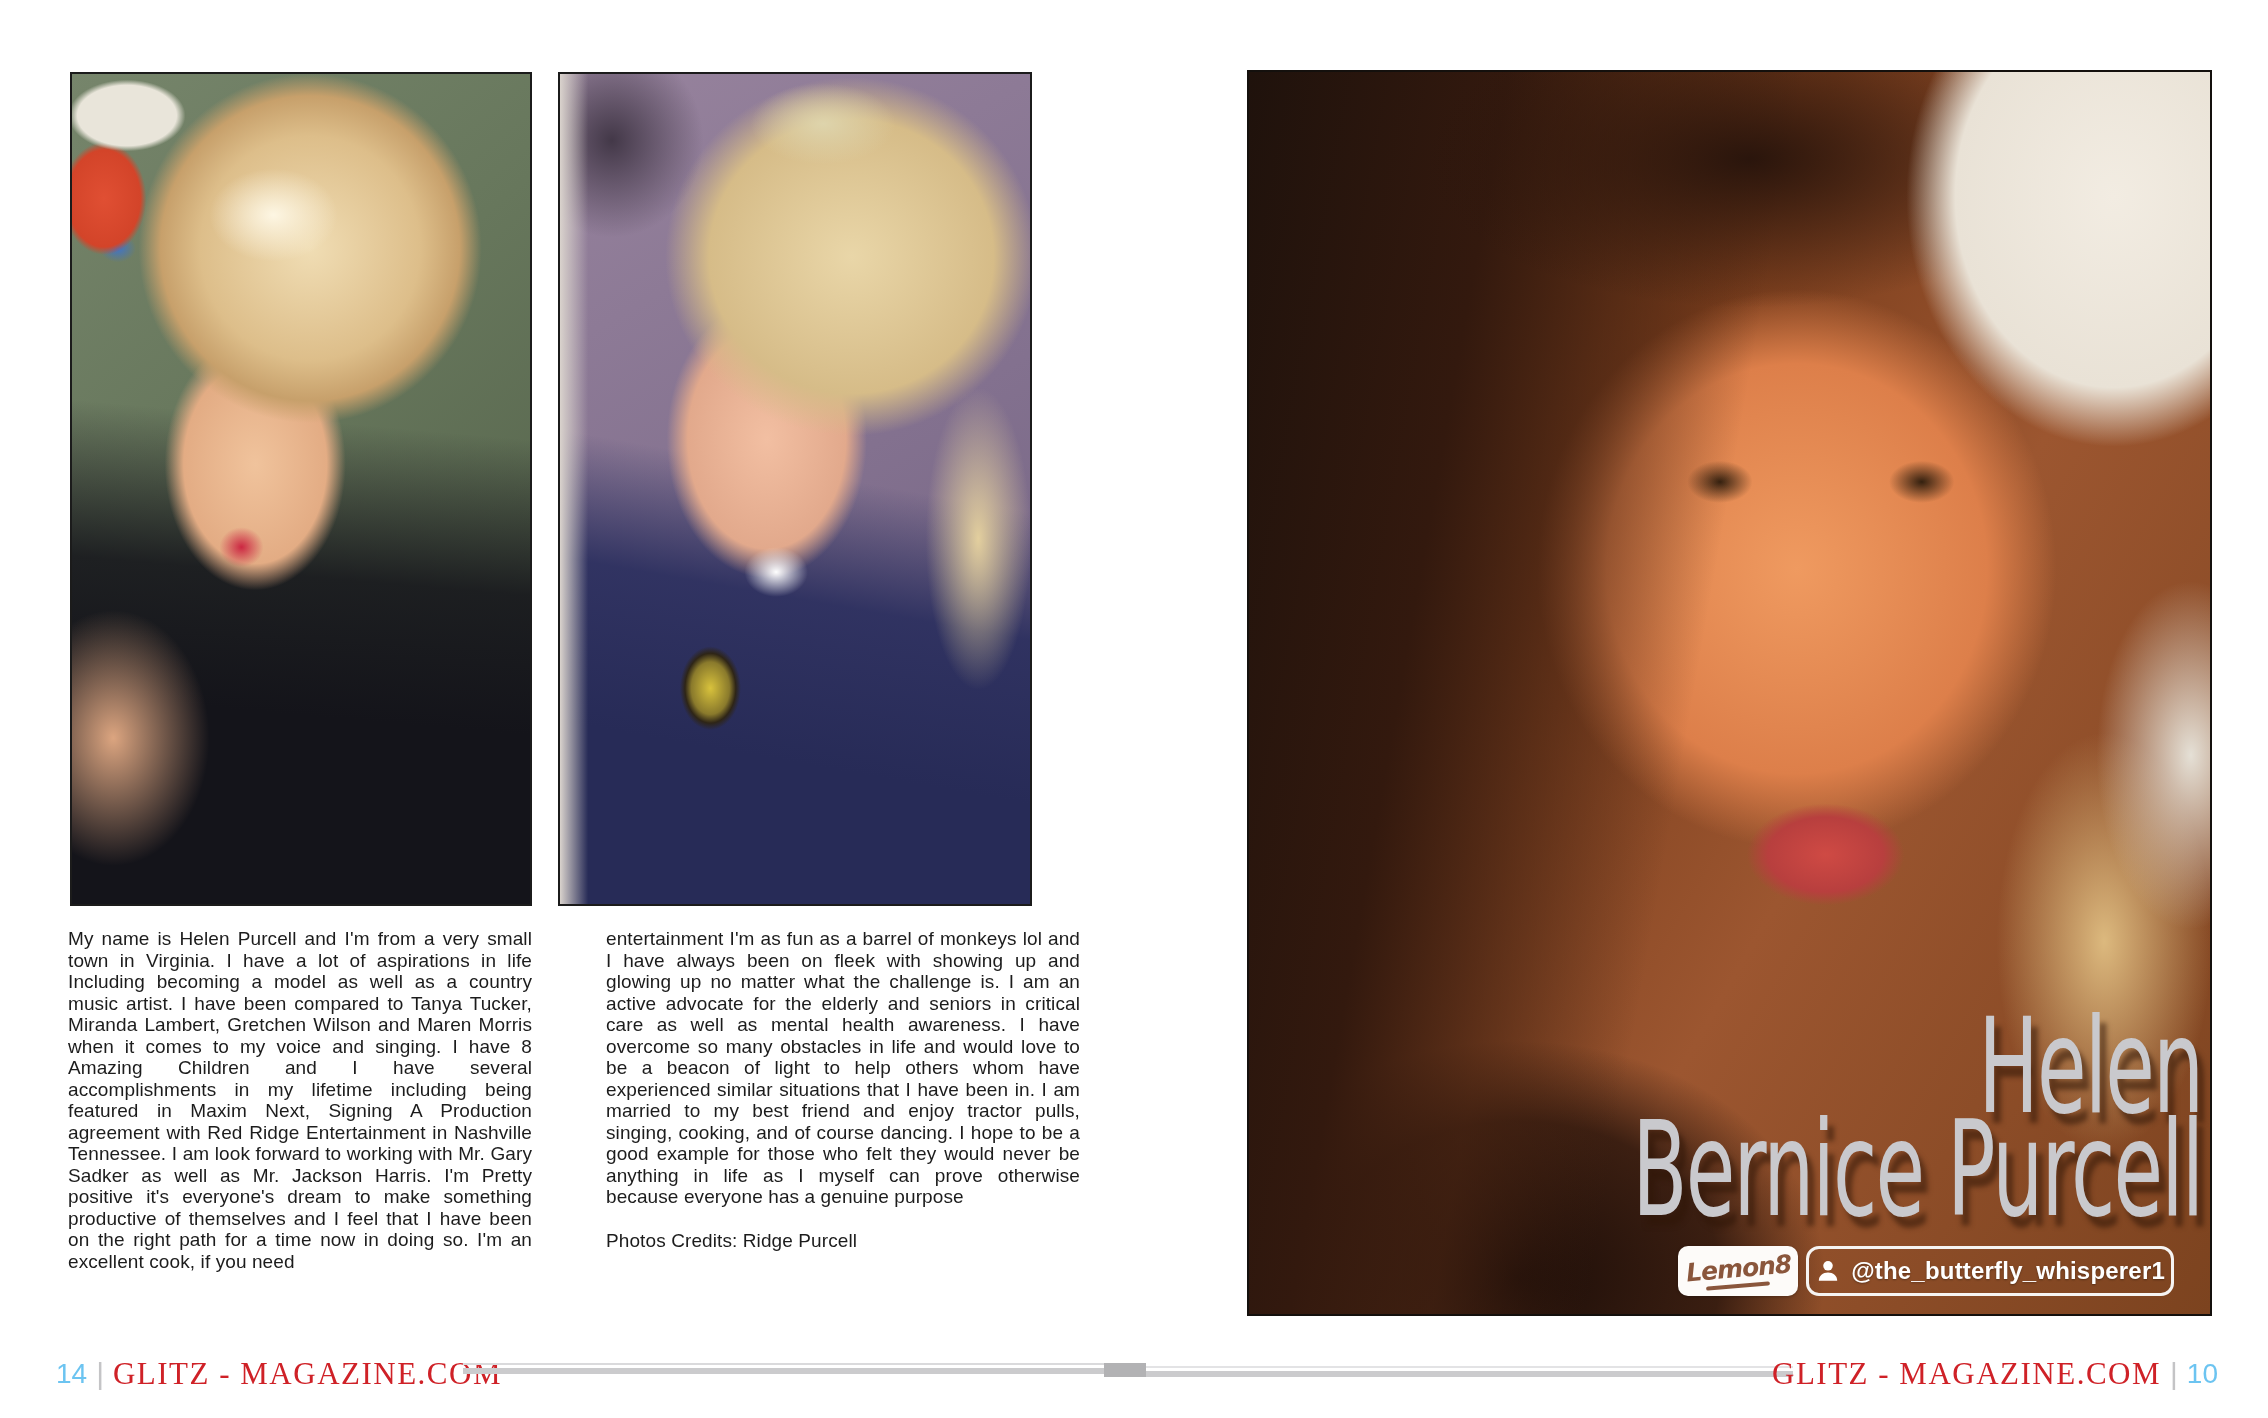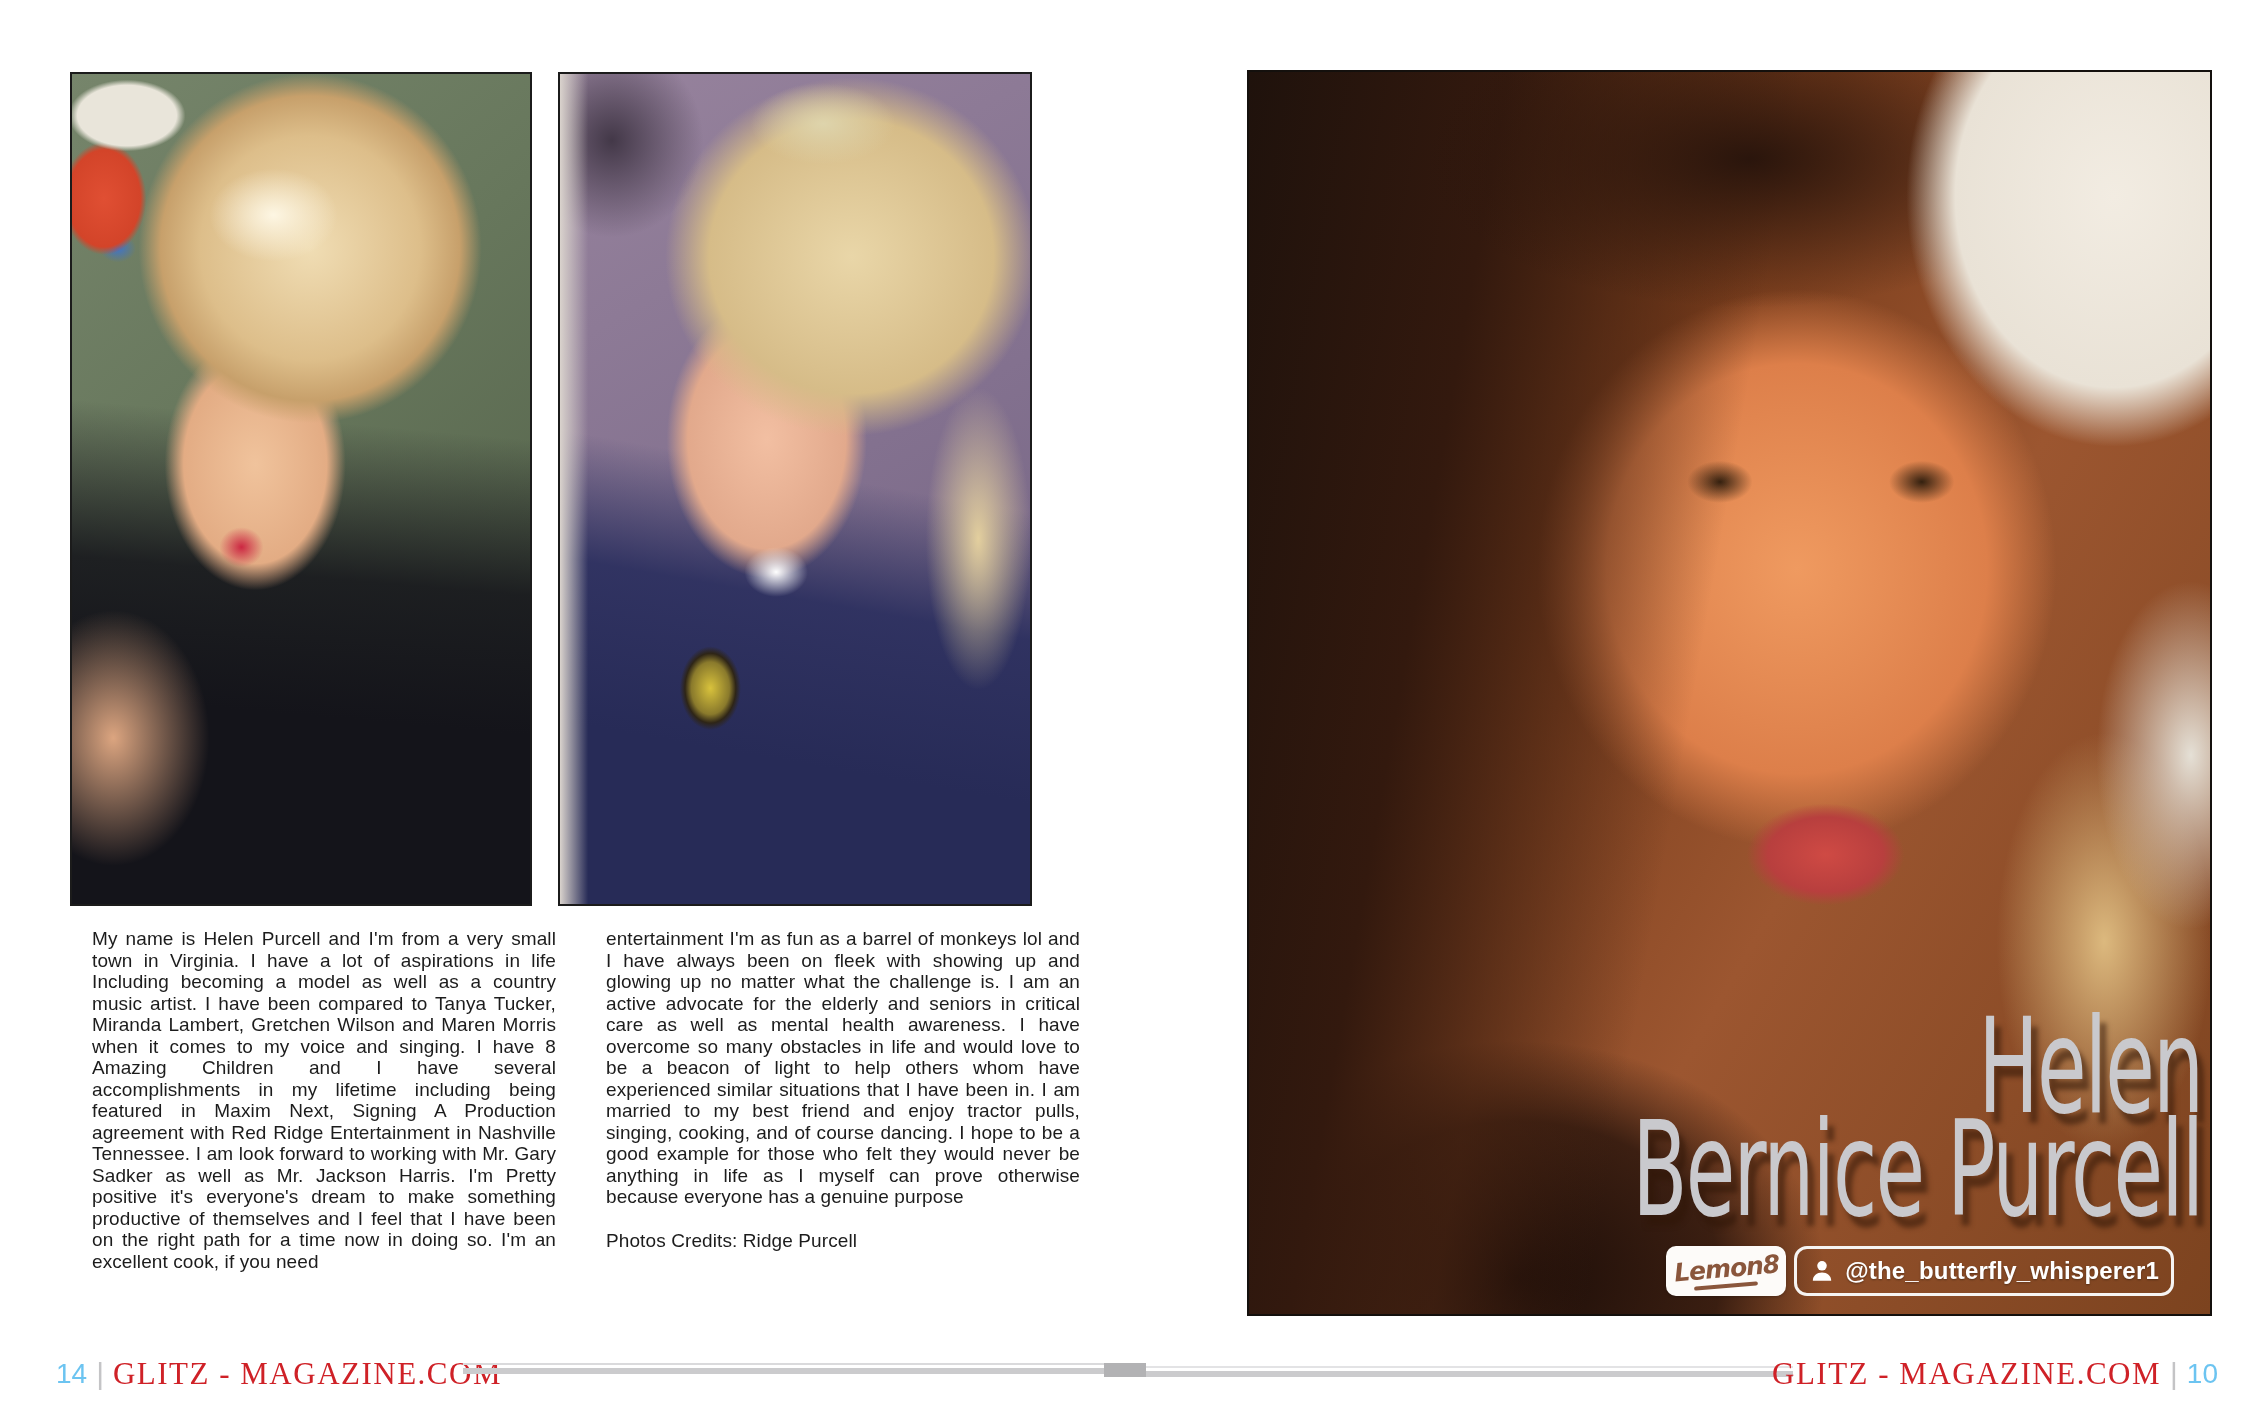--- a/index.html
+++ b/index.html
@@ -49,40 +49,40 @@
       radial-gradient(ellipse 10% 5% at 60% 63%, #cf4a44 0%, #b83f3e 60%, rgba(184,63,62,0) 82%),
       radial-gradient(ellipse 36% 30% at 57% 40%, #ef9a60 0%, #dd7f4a 55%, rgba(221,127,74,0) 75%),
       radial-gradient(ellipse 16% 24% at 89% 70%, #dcb97e 0%, rgba(220,185,126,0) 70%),
       radial-gradient(ellipse 42% 25% at 28% 97%, #1c0d08 0%, rgba(28,13,8,0.75) 50%, rgba(28,13,8,0) 76%),
       linear-gradient(120deg, #53290f 0%, #7a3d1c 35%, #9c5630 60%, #7c431f 100%);
   }
 
   
   .col { position:absolute; top:928px; color:#1c1c1c; font-size:19px; line-height:21.5px;
          text-align:justify; letter-spacing:0.1px; }
-  .col1 { left:68px;  width:464px;margin-left:24px; }
+  .col1 { left:68px;  width:464px; }
   .col2 { left:558px; width:474px;margin-left:48px; }
   .credit { margin-top:22px; text-align:left; }
 
   
   .title-block { position:absolute; right:8px; bottom:93px; text-align:right; color:#c9c9cd;
                  font-weight:400; font-size:132px; line-height:0.78;
                  font-family:"DejaVu Sans", sans-serif; letter-spacing:-3px;
                  text-shadow:11px 11px 7px rgba(48,22,8,0.55); }
   .title-line { transform:scaleX(0.61); transform-origin:100% 50%; white-space:nowrap; }
 
   
   .badge-row { position:absolute; right:36px; bottom:18px; display:flex; align-items:stretch; gap:8px; height:50px; }
   .lemon8-pill { background:#fdfbf9; border-radius:10px; width:120px; display:flex; flex-direction:column;
                  align-items:center; justify-content:center; box-shadow:0 1px 3px rgba(0,0,0,0.25); }
   .lemon8-text { color:#8a563c; font-weight:700; font-style:italic; font-size:25px;
                  font-family:"DejaVu Sans", sans-serif; transform:rotate(-5deg); letter-spacing:-1px; }
   .lemon8-underline { width:64px; height:4px; background:#8a563c; border-radius:3px; transform:rotate(-5deg); margin-top:1px; }
   .handle-pill { border:3.5px solid #f6f4f2; border-radius:13px; display:flex; align-items:center;
-                 gap:10px; padding:0 12px; }
+                 gap:10px; padding:0 6px; }
   .handle-text { color:#ffffff; font-weight:700; font-size:24px; letter-spacing:0.2px;
                  text-shadow:0 1px 2px rgba(0,0,0,0.35); white-space:nowrap; }
 
   
   .footer { position:absolute; top:1356px; display:flex; align-items:center; }
   .footer-left  { left:56px; }
   .footer-right { right:50px; }
   .pagenum { color:#6cc4f1; font-size:28px; font-weight:400; }
   .footer-sep { color:#c4c4c6; font-size:30px; margin:0 9px; font-weight:300; }
   .brand { color:#cf2127; font-family:"Liberation Serif", serif; font-size:31px; letter-spacing:1.5px;

